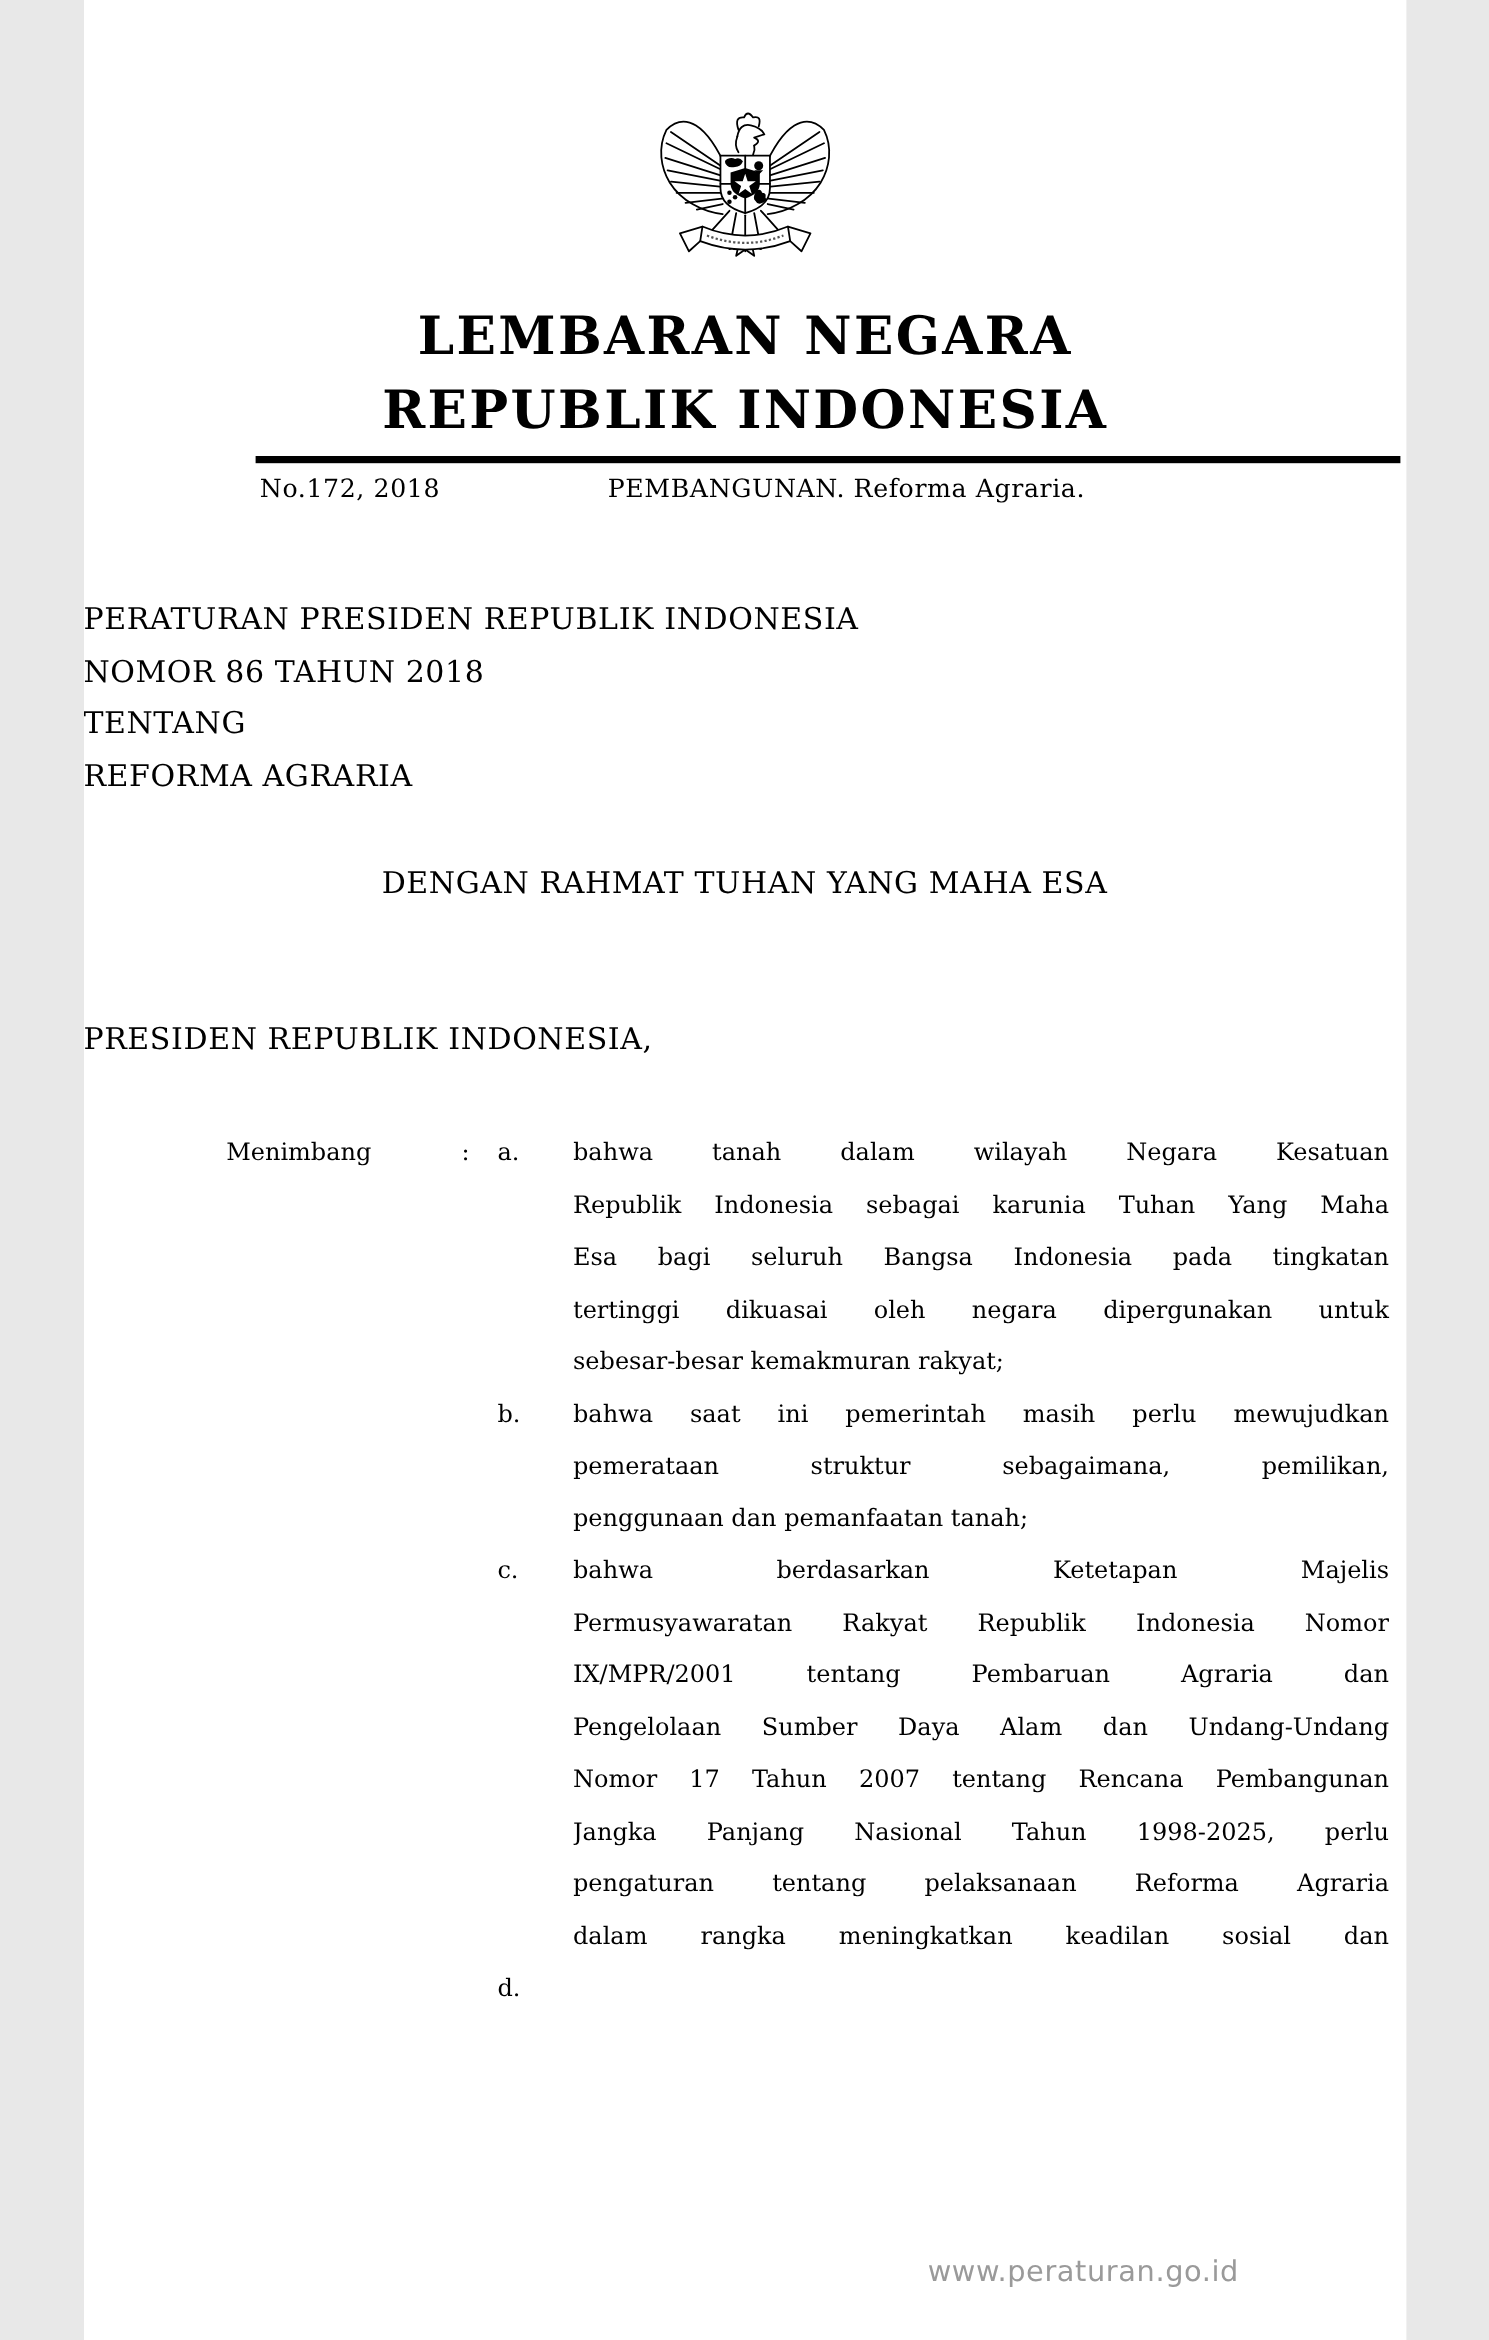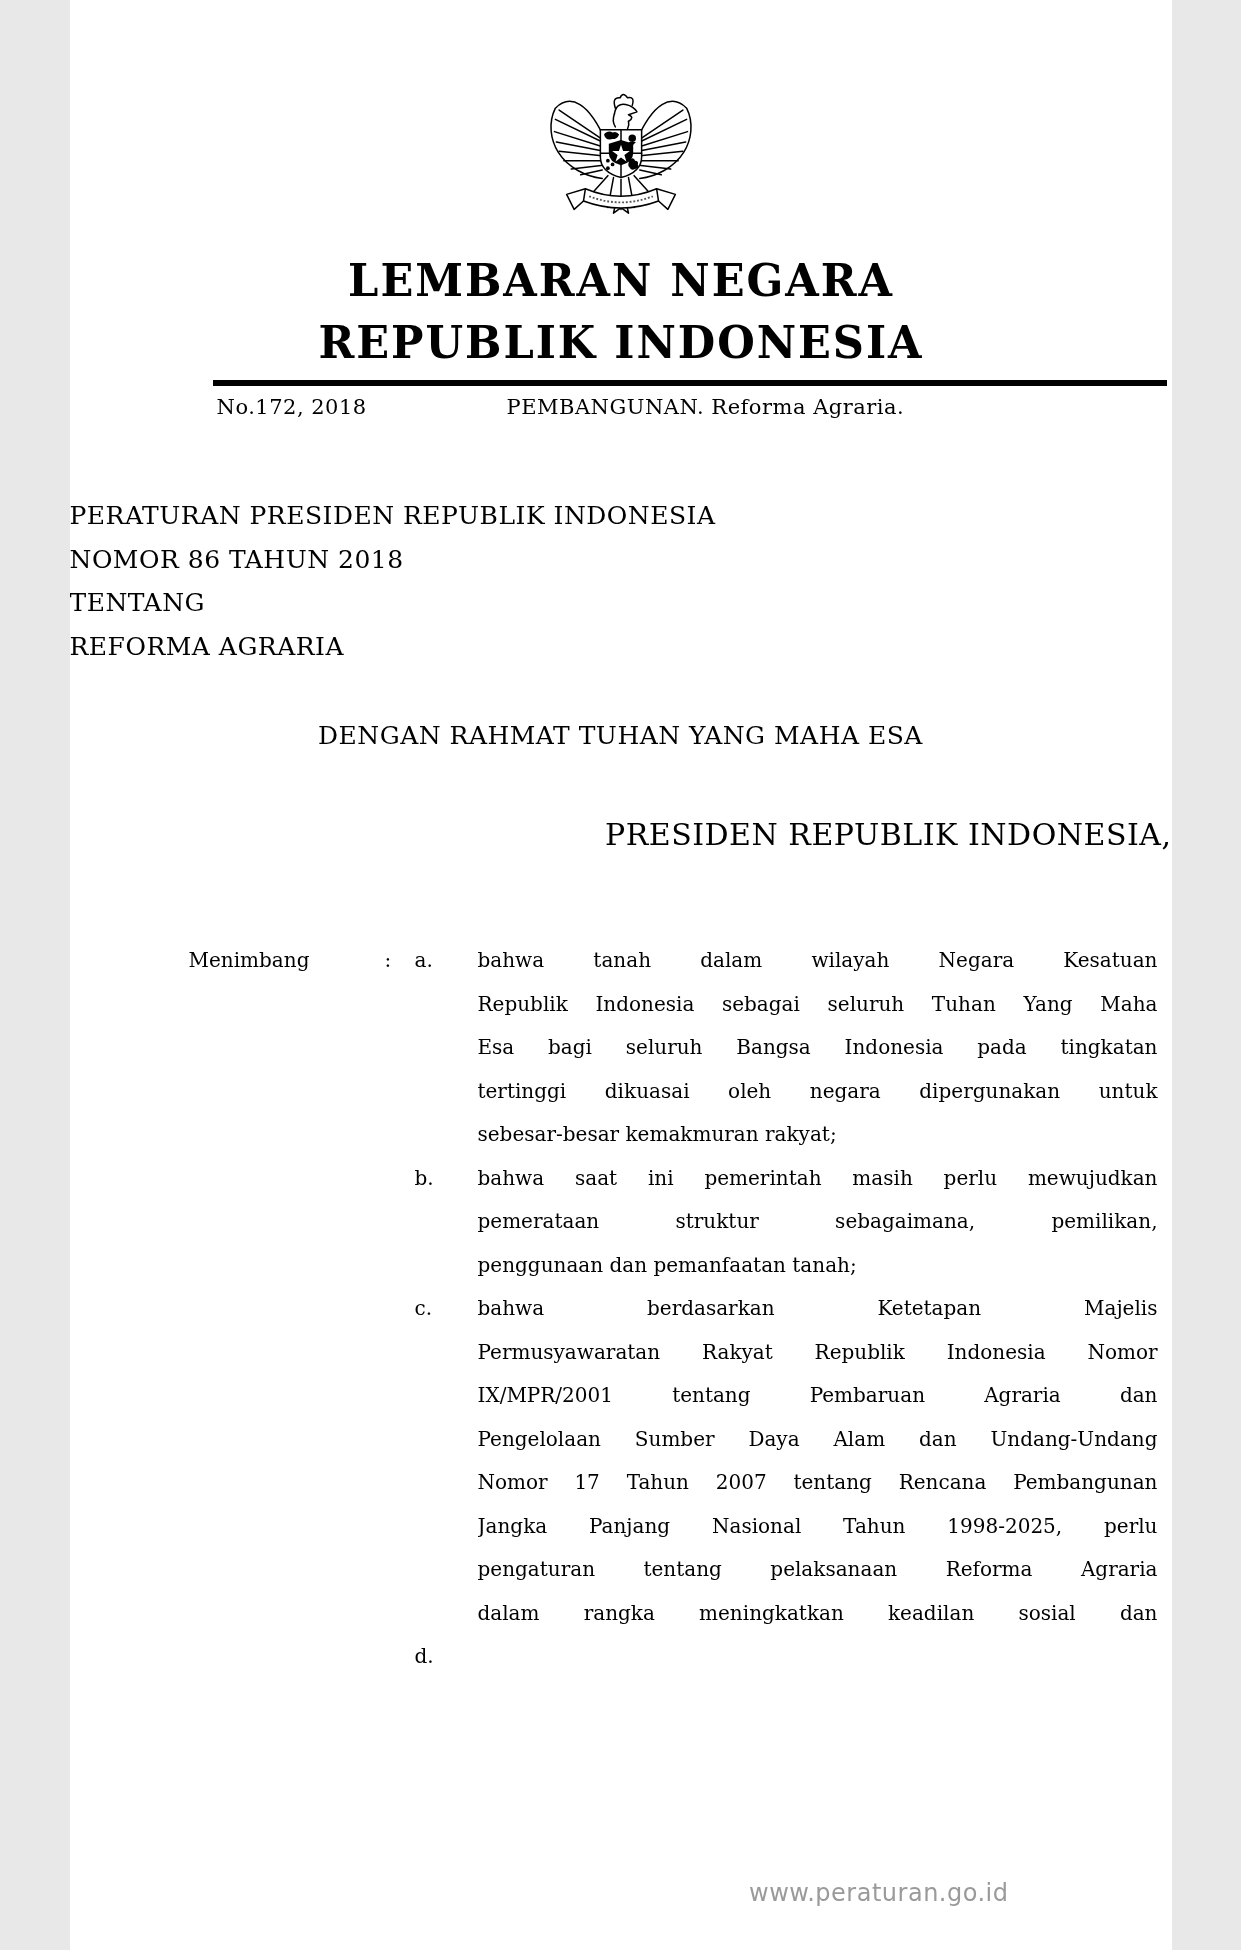--- a/index.html
+++ b/index.html
@@ -35,39 +35,39 @@
   .doc-title{
     position:absolute;top:494px;left:0;width:100%;
     text-align:left;font-size:25px;line-height:43.5px;
     letter-spacing:0.5px;
   }
   .invocation{
     position:absolute;top:714px;left:0;width:100%;
     text-align:center;font-size:25px;line-height:43.5px;letter-spacing:0.5px;
   }
   .authority{
-    position:absolute;top:813px;left:0;width:100%;
-    text-align:right;font-size:30px;line-height:43.5px;letter-spacing:0.5px;
+    position:absolute;top:844px;left:0;width:100%;
+    text-align:left;font-size:25px;line-height:43.5px;letter-spacing:0.5px;
   }
   .considerations{
     position:absolute;top:939px;left:119px;width:969px;
     font-size:20px;line-height:43.5px;
   }
   .m-label{position:absolute;left:0;top:0;}
   .m-colon{position:absolute;left:196px;top:0;}
   .item{position:relative;}
   .item .marker{position:absolute;left:226px;top:0;}
   .item .text{margin-left:289px;}
   .jl{
     height:43.5px;overflow:hidden;
     text-align:justify;text-align-last:justify;
   }
   .jl.last{text-align-last:left;}
   .footer-url{
-    position:absolute;top:1879px;right:163px;
+    position:absolute;top:1879px;right:139px;
     font-family:"DejaVu Sans","Liberation Sans",sans-serif;
     font-size:24px;color:#9a9a9a;letter-spacing:0.5px;text-align:right;
   }
   svg .ln{fill:none;stroke:#000;stroke-width:1.6;stroke-linejoin:round;stroke-linecap:round;}
   svg .fl{fill:#000;stroke:none;}
 </style>
 </head>
 <body>
 
 <div class="page">
@@ -169,21 +169,21 @@
   <div class="authority">PRESIDEN REPUBLIK INDONESIA,</div>
 
   <section class="considerations">
     <span class="m-label">Menimbang</span>
     <span class="m-colon">:</span>
     <div>
         <div class="item">
           <span class="marker">a.</span>
           <div class="text">
             <div class="jl">bahwa tanah dalam wilayah Negara Kesatuan</div>
-            <div class="jl">Republik Indonesia sebagai seluruh Tuhan Yang Maha</div>
+            <div class="jl">Republik Indonesia sebagai karunia Tuhan Yang Maha</div>
             <div class="jl">Esa bagi seluruh Bangsa Indonesia pada tingkatan</div>
             <div class="jl">tertinggi dikuasai oleh negara dipergunakan untuk</div>
             <div class="jl last">sebesar-besar kemakmuran rakyat;</div>
           </div>
         </div>
         <div class="item">
           <span class="marker">b.</span>
           <div class="text">
             <div class="jl">bahwa saat ini pemerintah masih perlu mewujudkan</div>
             <div class="jl">pemerataan struktur sebagaimana, pemilikan,</div>

